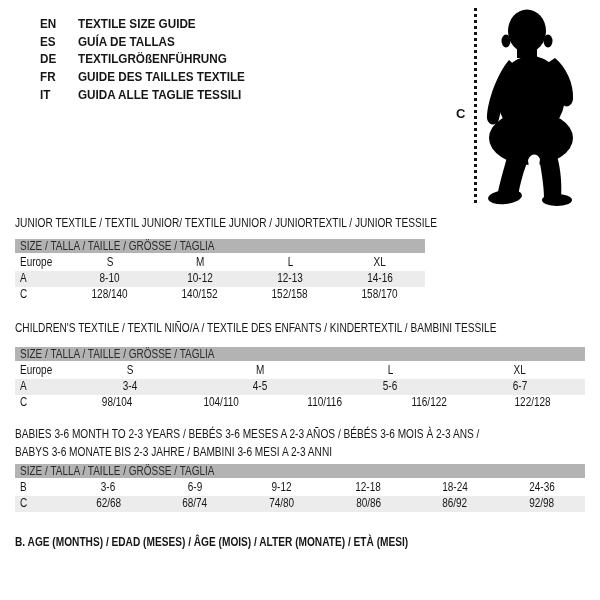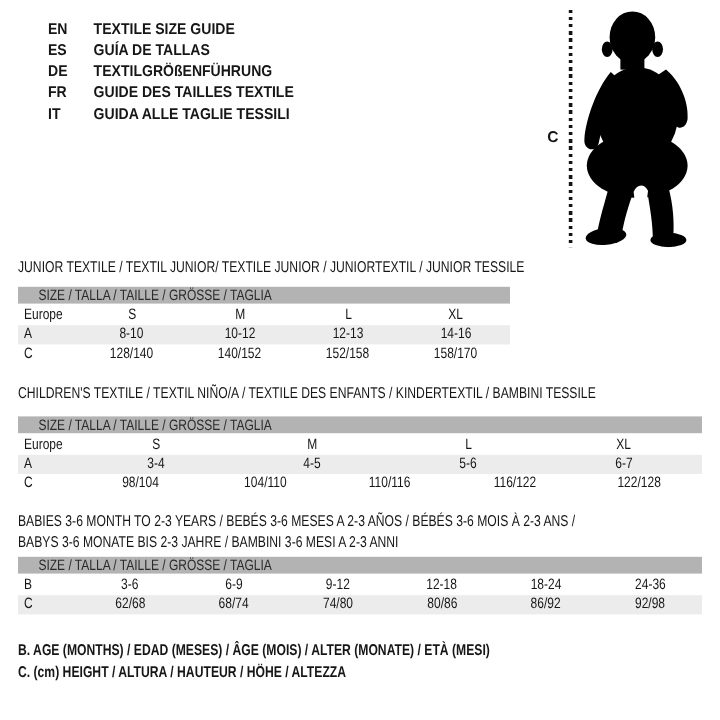--- a/index.html
+++ b/index.html
@@ -25,21 +25,21 @@
     background:repeating-linear-gradient(180deg,#141414 0 2.8px,transparent 2.8px 6px); }
   .fig-label { position:absolute; left:456px; top:106px; font-size:13px; font-weight:bold; }
   .baby-svg  { position:absolute; left:481px; top:4px; width:106px; height:202px; }
 
   
   .tbl-title { position:absolute; left:15px; font-size:13px; font-weight:normal; line-height:17.5px; }
   .title-1 { top:214px; } .title-2 { top:319px; } .title-3 { top:425px; }
   .tbl-title .cnd { display:block; transform:scaleX(.78); transform-origin:0 50%; }
   .tbl { position:absolute; left:15px; font-size:12.5px; }
   .tbl-1 { top:239px; width:410px; } .tbl-2 { top:347px; width:570px; } .tbl-3 { top:464px; width:570px; }
-  .tbl-bar { height:14px; background:#b3b3b3; margin-bottom:2px; display:flex; padding-left:17px; color:#2b2b2b; }
+  .tbl-bar { height:14px; background:#b3b3b3; margin-bottom:2px; display:flex; padding-left:5px; color:#2b2b2b; }
   .trow { display:flex; height:16px; align-items:flex-start; }
   .trow.shaded { background:#ececec; }
   .tlabel { width:50px; padding-left:5px; }
   .tcell { flex:1; text-align:center; }
 
   
   .footnotes { position:absolute; left:15px; top:533px; }
   .fn { height:18px; line-height:18px; font-size:13px; font-weight:bold; }
 </style>
 </head>
@@ -179,14 +179,13 @@
         <div class="tcell"><span class="cnd-c">74/80</span></div>
         <div class="tcell"><span class="cnd-c">80/86</span></div>
         <div class="tcell"><span class="cnd-c">86/92</span></div>
         <div class="tcell"><span class="cnd-c">92/98</span></div>
       </div>
     </div>
 </div>
 
 <div class="footnotes">
   <div class="fn"><span class="cnd">B. AGE (MONTHS) / EDAD (MESES) / ÂGE (MOIS) / ALTER (MONATE) / ETÀ (MESI)</span></div>
-  <div class="fn"><span class="cnd">C. (cm) HEIGHT / ALTURA / HAUTEUR / HÖHE / ALTEZZA</span></div>
 </div>
 
 </body></html>

